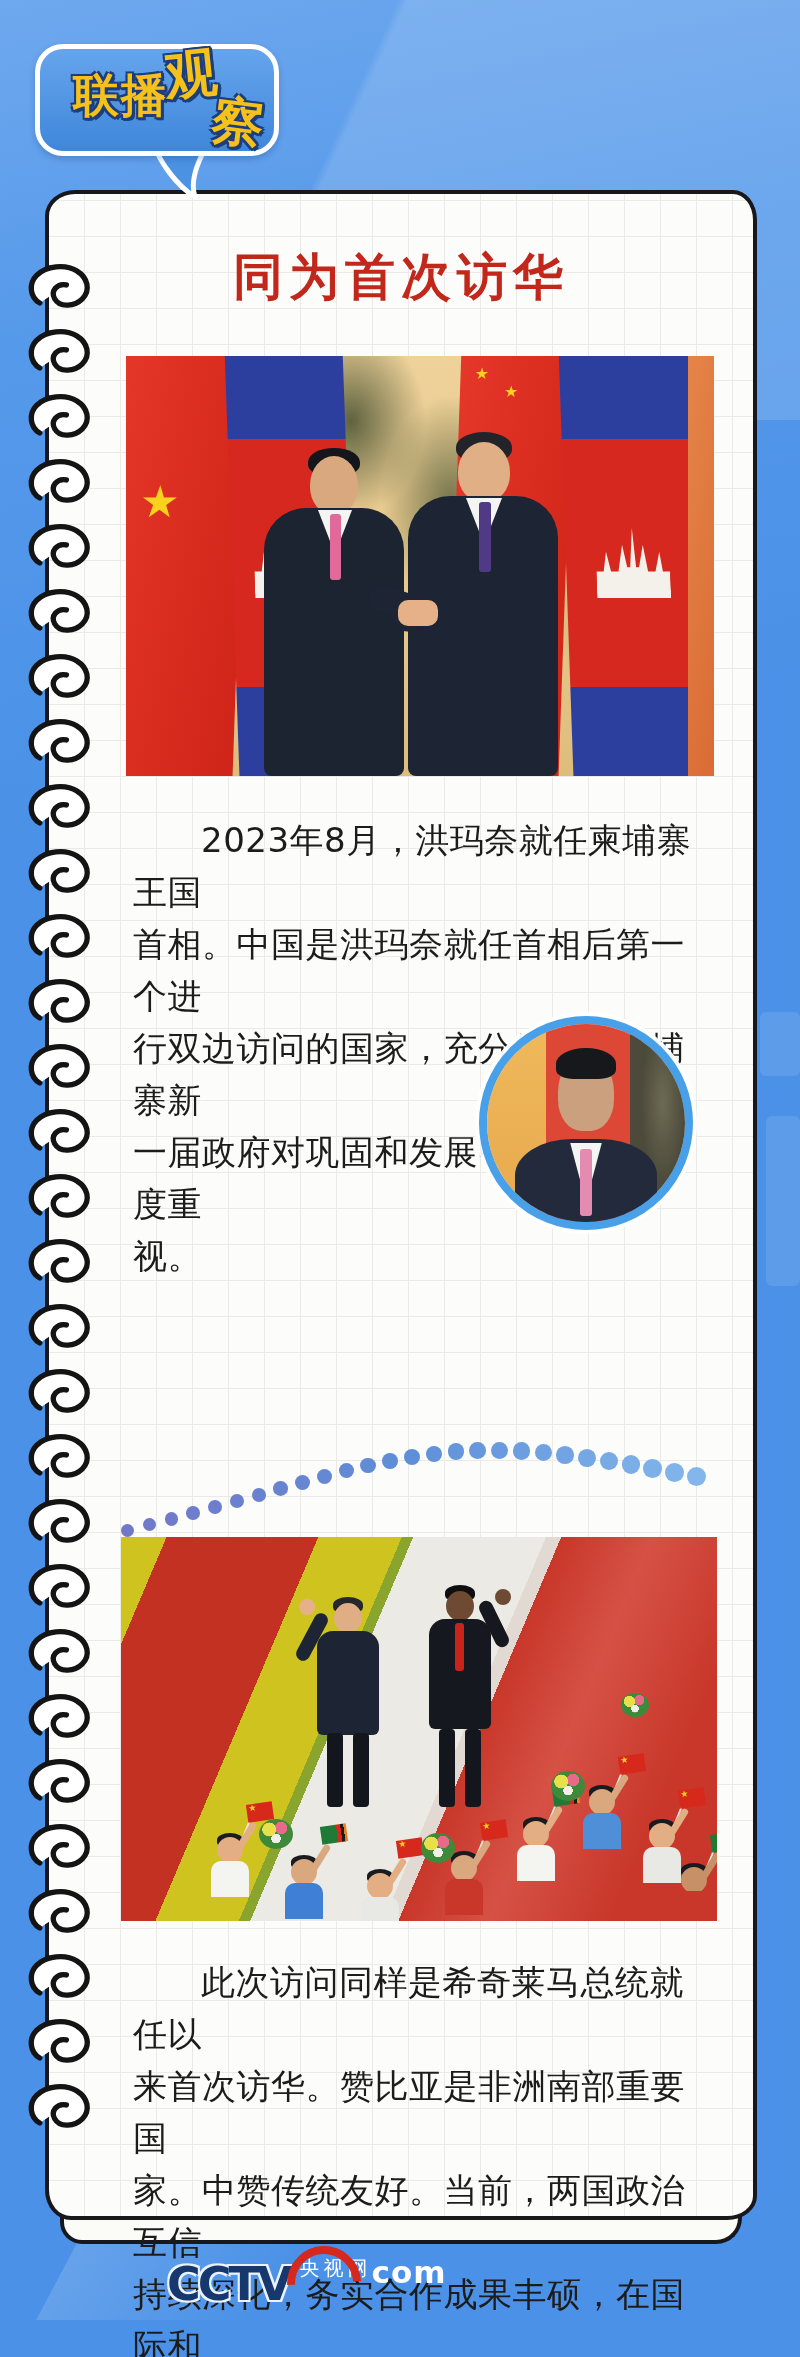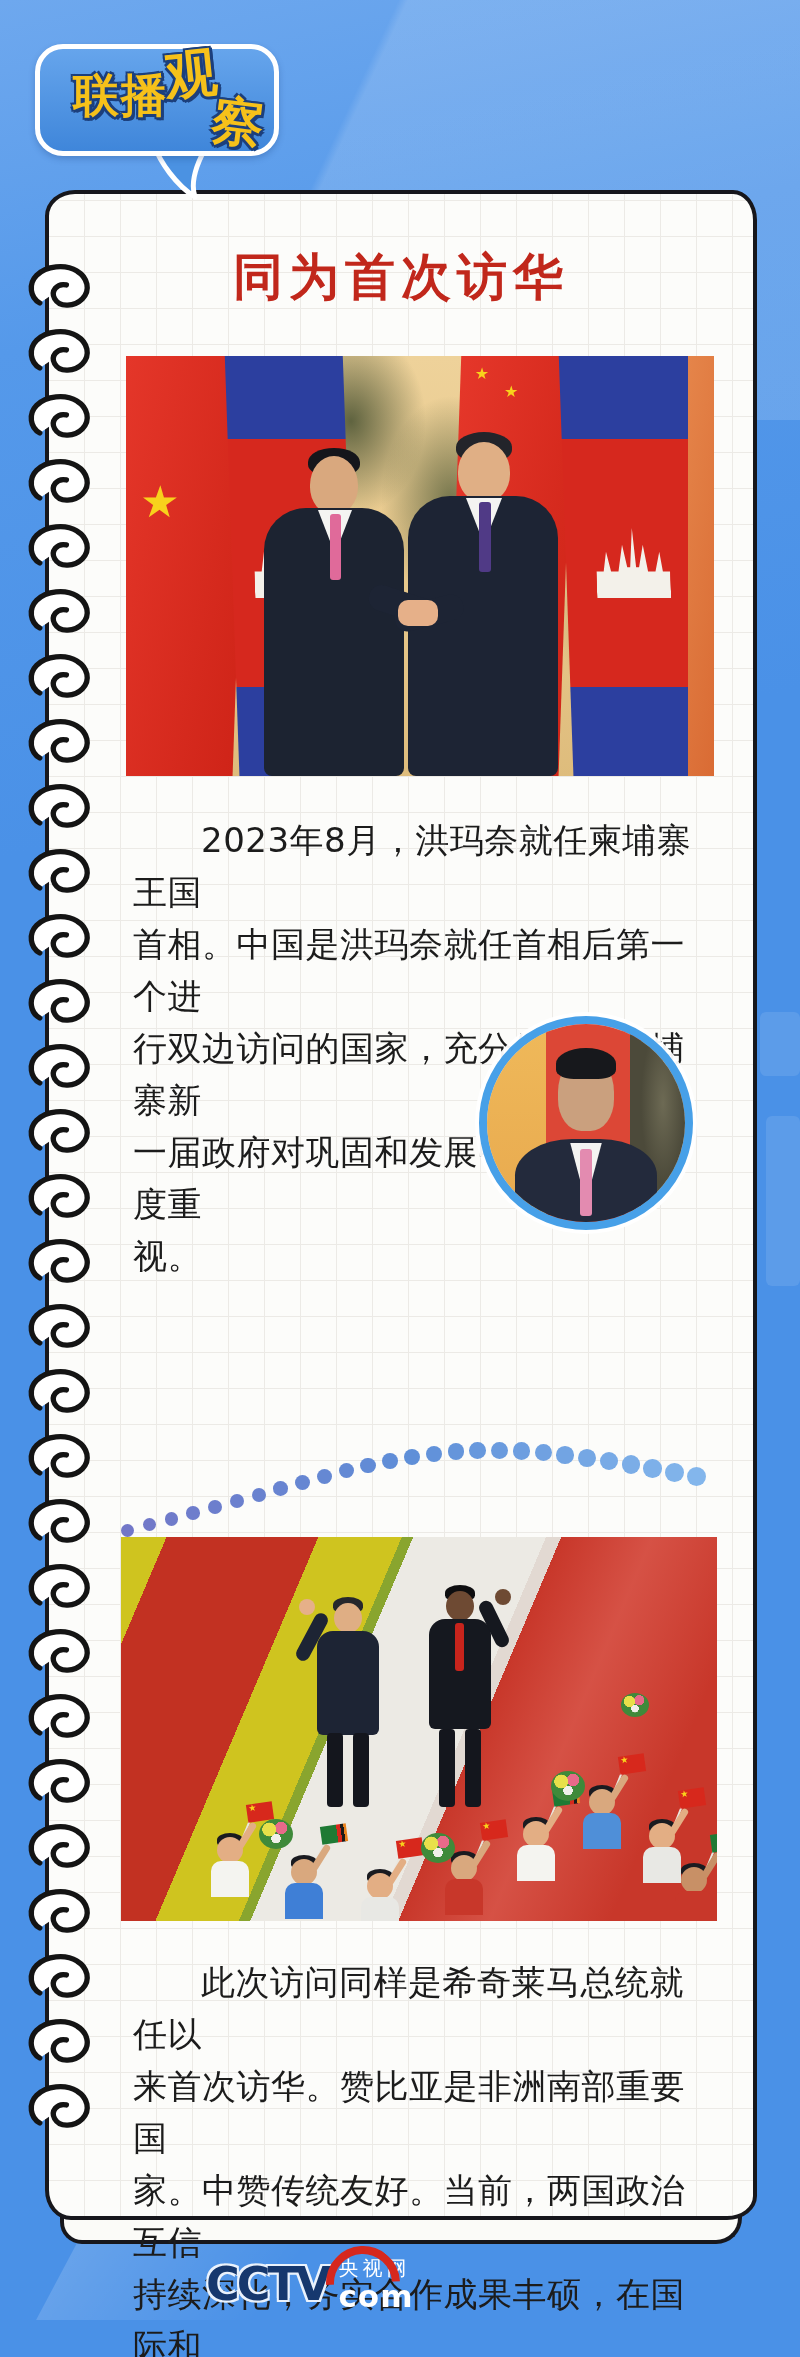--- a/index.html
+++ b/index.html
@@ -143,21 +143,21 @@
                       #3f8a3a;}
 
   
   .footer-logo{position:absolute;left:0;top:2248px;width:636px;height:90px;z-index:4;}
   .cctv-wrap{position:absolute;left:50%;top:6px;transform:translateX(-54%);display:flex;align-items:flex-start;}
   .cctv-text{font-size:46px;font-weight:900;letter-spacing:-3px;color:#16386e;line-height:60px;
              text-shadow:-2px -2px 0 #eaf2fc,2px -2px 0 #eaf2fc,-2px 2px 0 #eaf2fc,2px 2px 0 #eaf2fc;}
   .cctv-arc{position:absolute;left:120px;top:-8px;width:58px;height:58px;border-radius:50%;
             border:8px solid transparent;border-top-color:#d6281e;border-right-color:#d6281e;
             transform:rotate(-48deg);}
-  .cctv-right{display:flex;flex-direction:column;margin-left:10px;margin-top:2px;}
+  .cctv-right{display:flex;flex-direction:row;margin-left:10px;margin-top:2px;}
   .cctv-cn{font-size:20px;color:#ffffff;letter-spacing:4px;line-height:24px;}
   .cctv-com{font-size:31px;color:#ffffff;font-weight:700;line-height:32px;letter-spacing:1px;}
 </style>
 </head>
 <body>
 
 <div class="canvas">
 
   <div class="bg-sheen"></div>
   <div class="bg-deco d1"></div>

